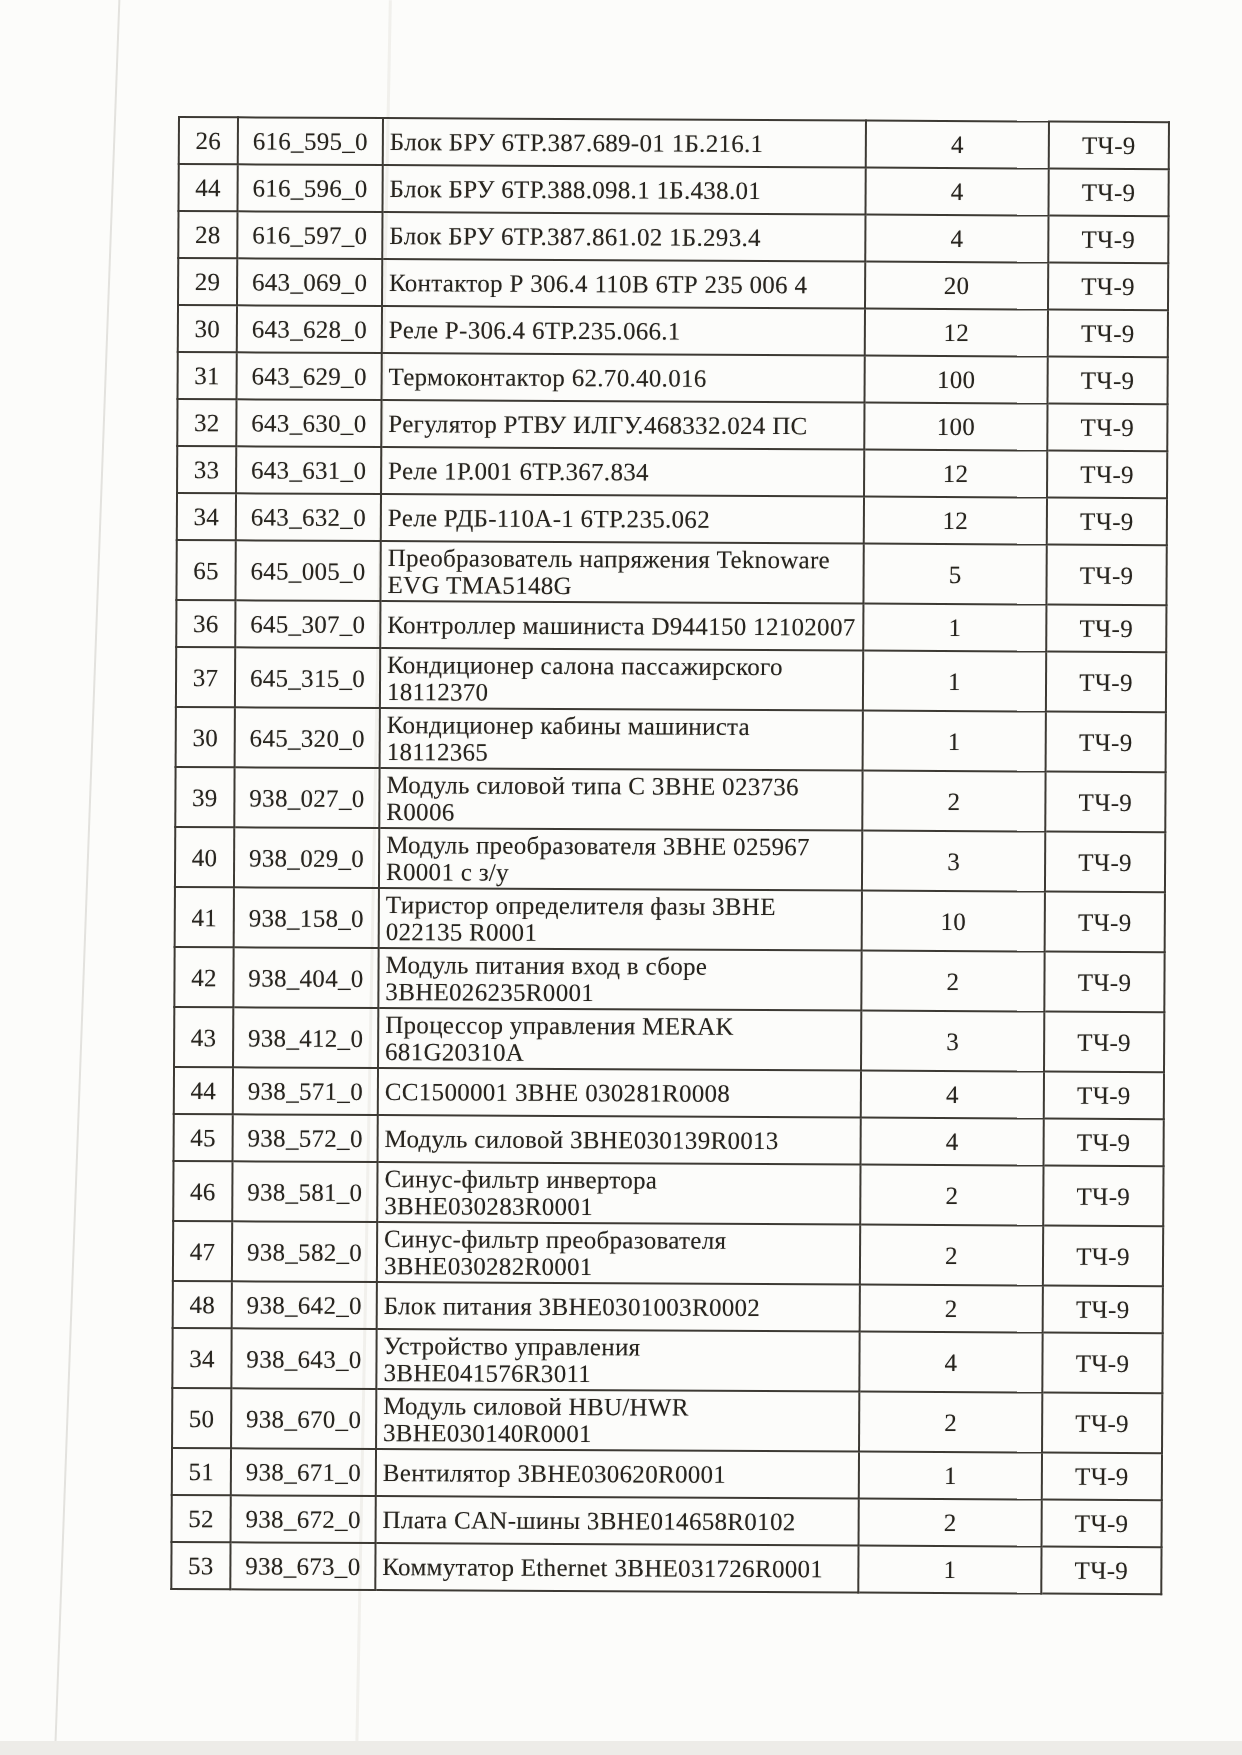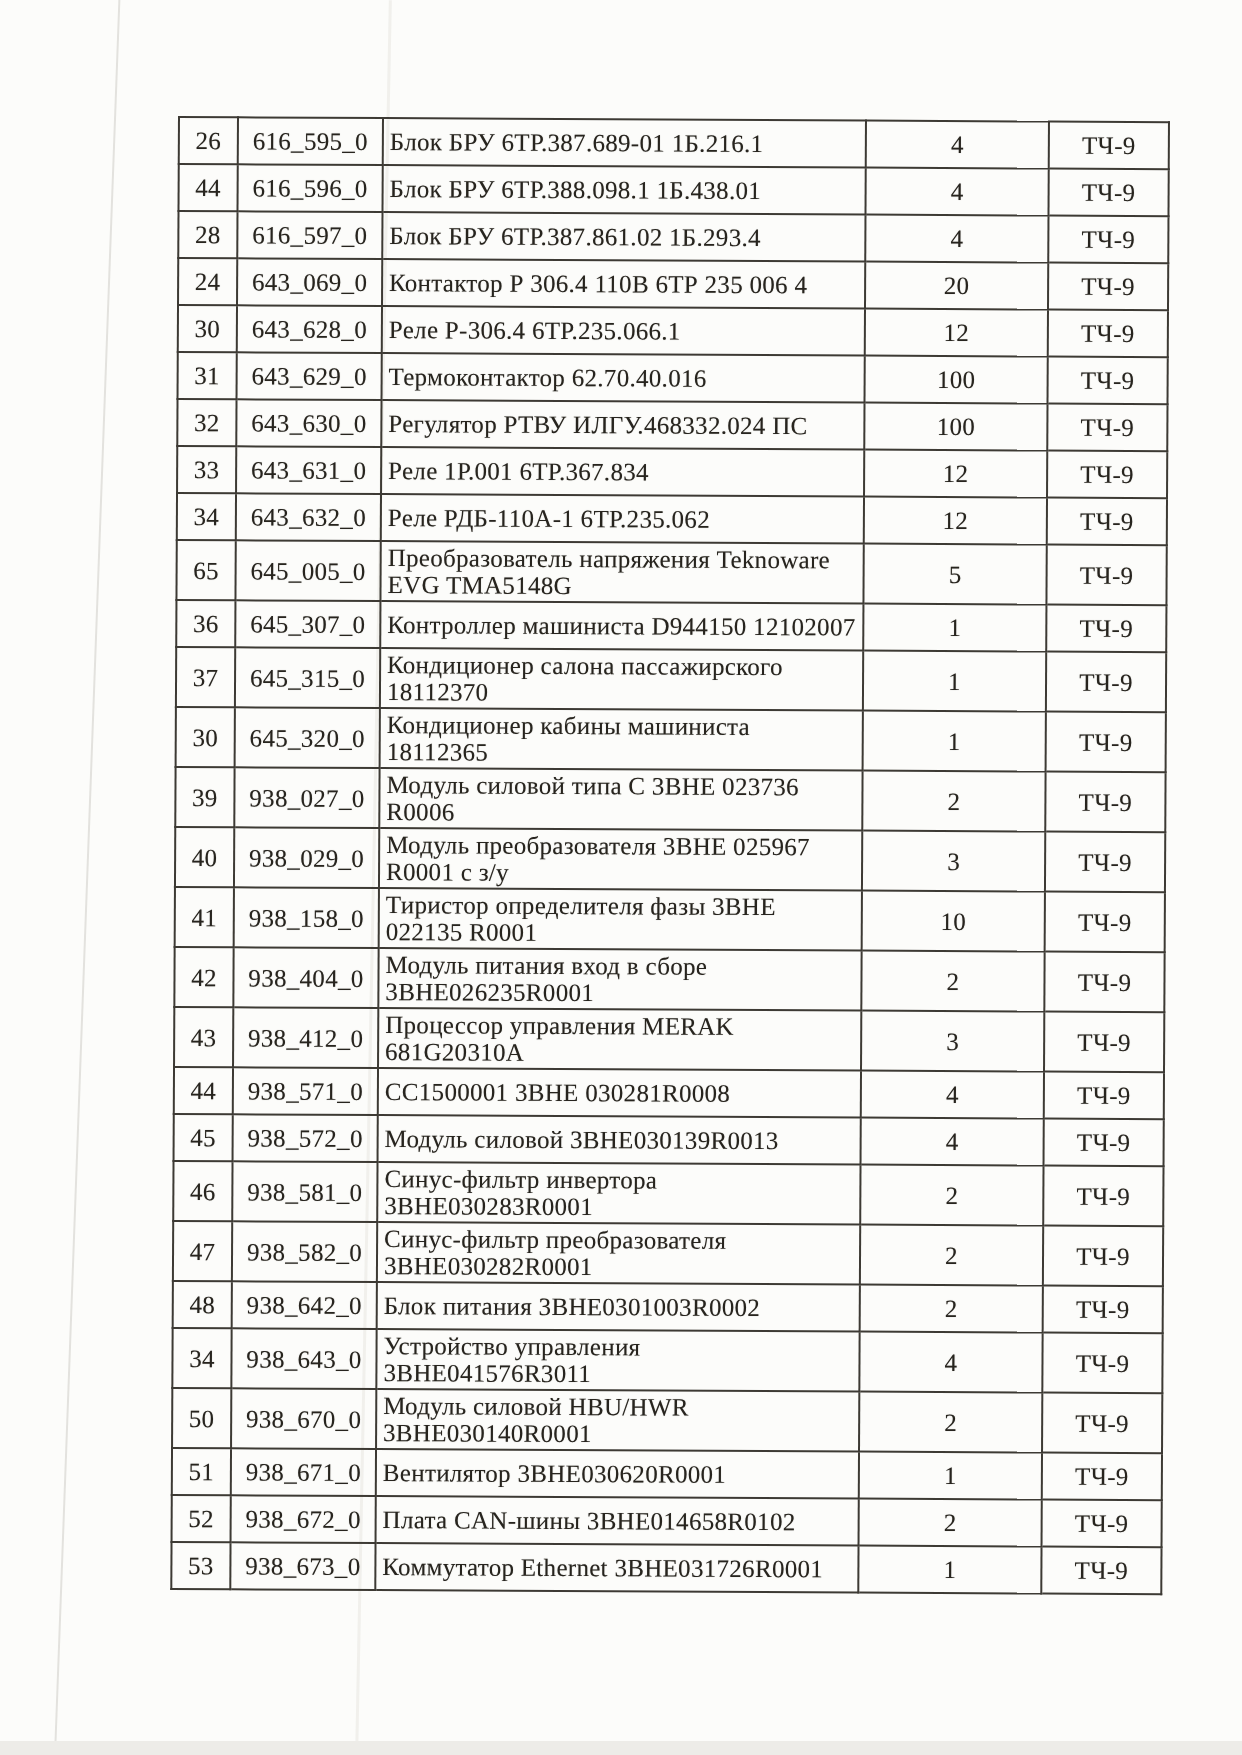--- a/index.html
+++ b/index.html
@@ -96,21 +96,21 @@
     <td class="c-depot">ТЧ-9</td>
   </tr>
           <tr>
     <td class="c-num">28</td>
     <td class="c-code">616_597_0</td>
     <td class="c-desc">Блок БРУ 6ТР.387.861.02 1Б.293.4</td>
     <td class="c-qty">4</td>
     <td class="c-depot">ТЧ-9</td>
   </tr>
           <tr>
-    <td class="c-num">24</td>
+    <td class="c-num">29</td>
     <td class="c-code">643_069_0</td>
     <td class="c-desc">Контактор Р 306.4 110В 6ТР 235 006 4</td>
     <td class="c-qty">20</td>
     <td class="c-depot">ТЧ-9</td>
   </tr>
           <tr>
     <td class="c-num">30</td>
     <td class="c-code">643_628_0</td>
     <td class="c-desc">Реле Р-306.4 6ТР.235.066.1</td>
     <td class="c-qty">12</td>

